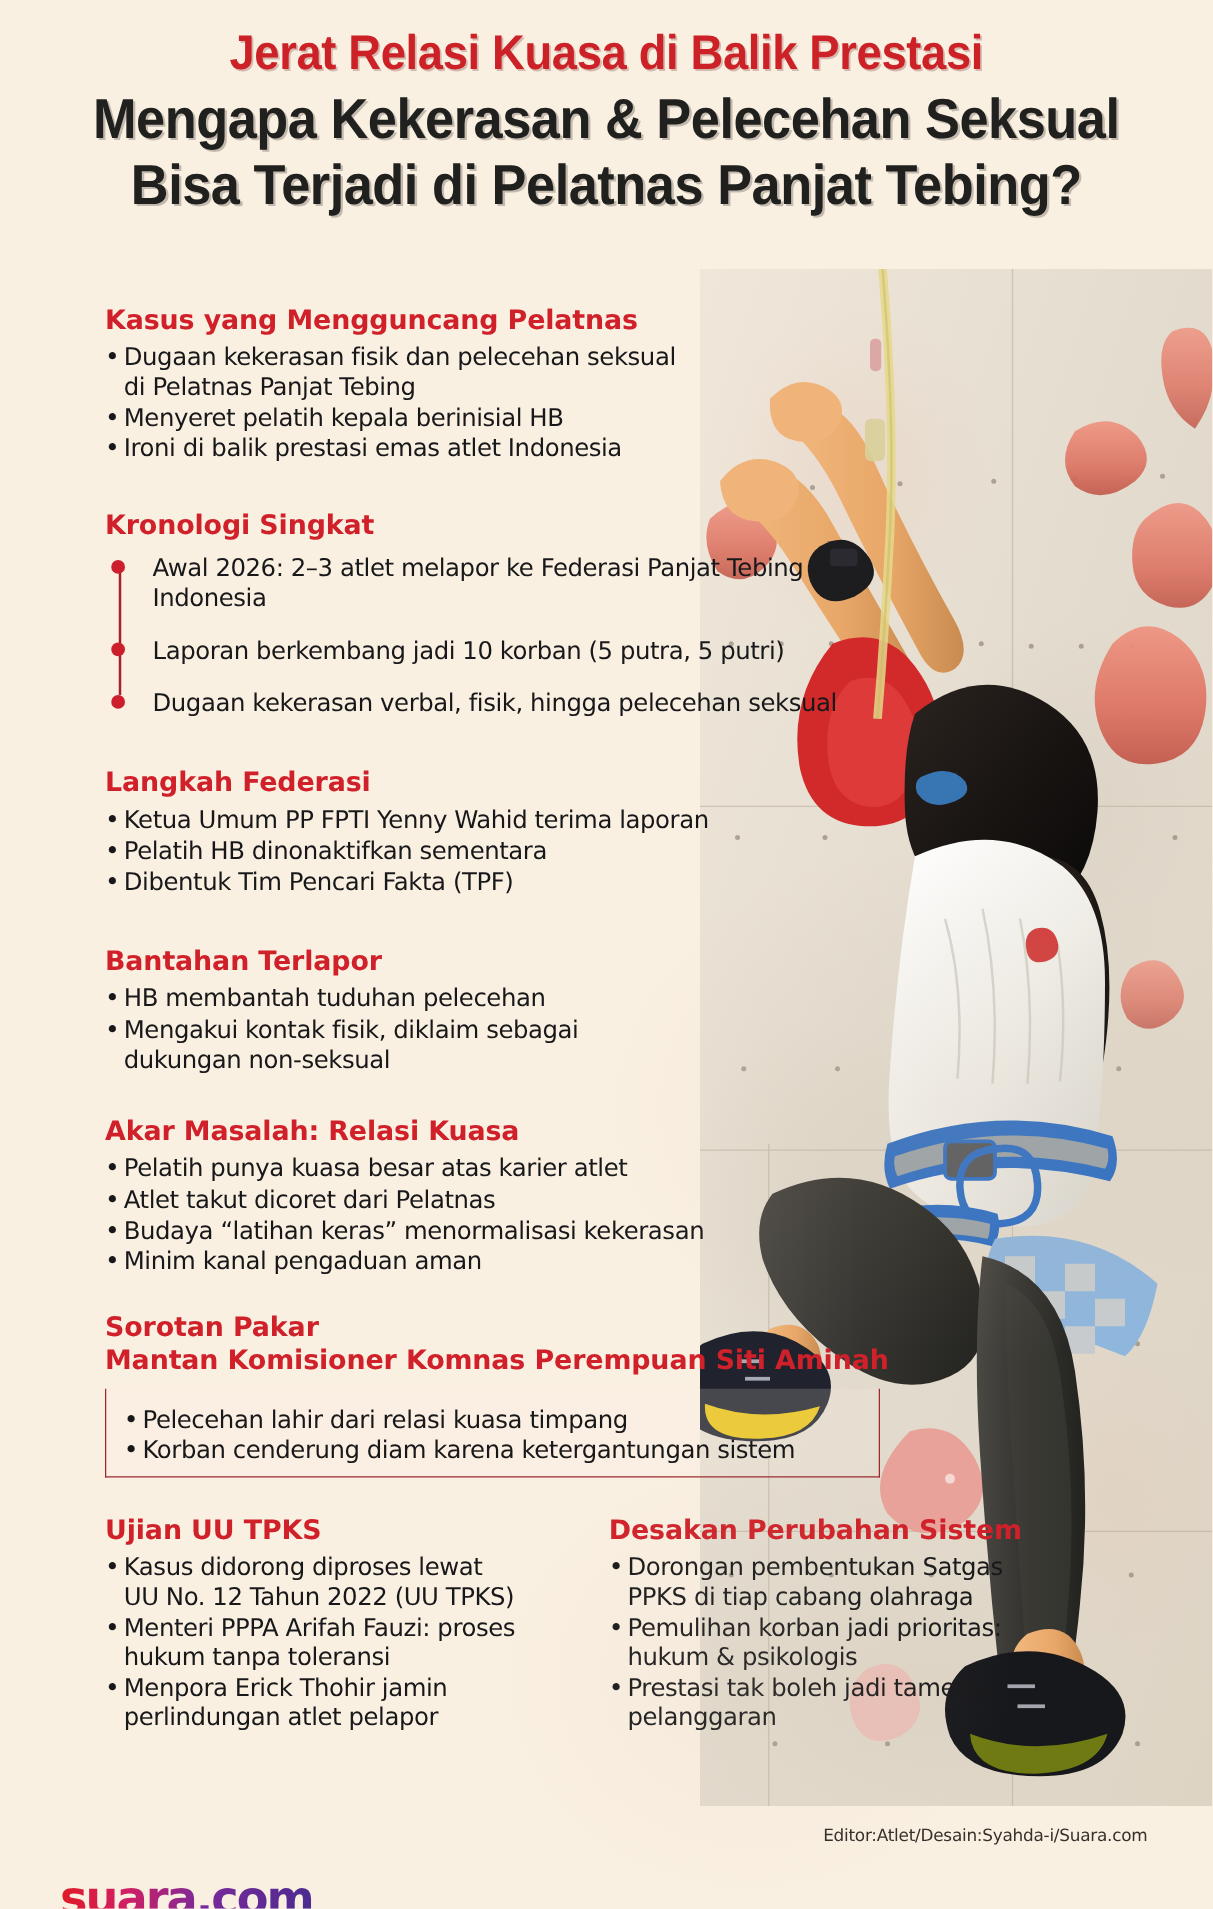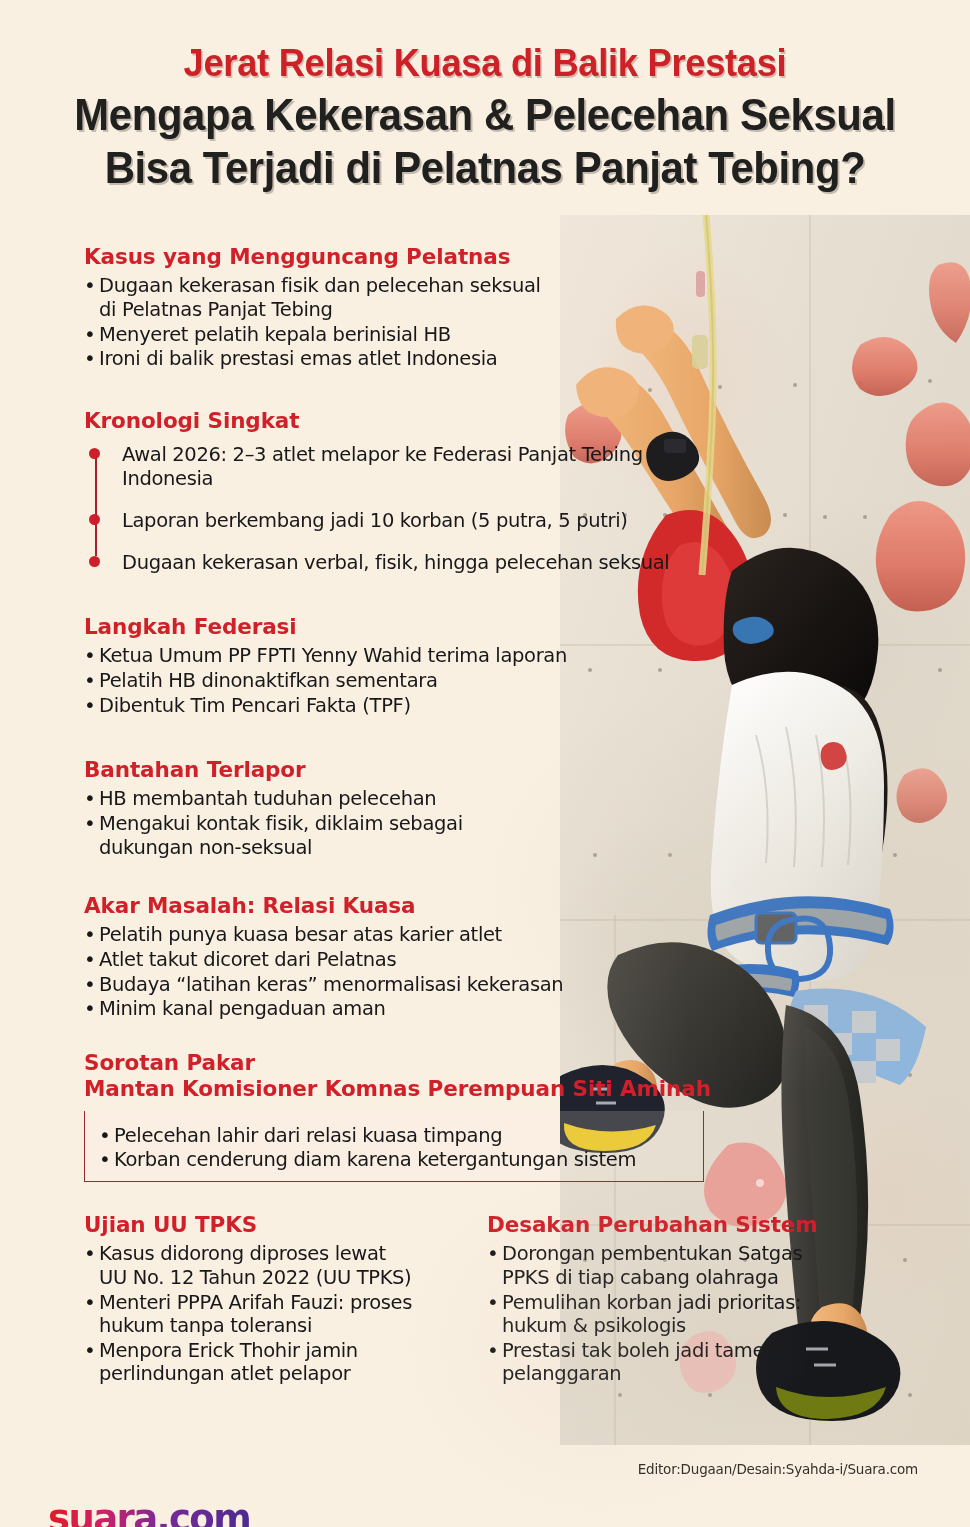--- a/index.html
+++ b/index.html
@@ -38,21 +38,21 @@
     position:absolute; inset:0; z-index:1; pointer-events:none;
     background:
       radial-gradient(ellipse 400px 300px at 78% 58%, rgba(198,180,158,.16), transparent 70%),
       radial-gradient(ellipse 300px 260px at 62% 88%, rgba(205,186,162,.13), transparent 70%);
   }
 
   
   .header {
     position: relative;
     z-index: 4;
-    padding-top: 42px;
+    padding-top: 22px;
     text-align: center;
   }
   .title-red {
     font-family: "Liberation Sans Narrow", "Liberation Sans", sans-serif;
     font-weight: bold;
     font-size: 39px;
     letter-spacing: -0.3px;
     color: #cc2127;
     transform: scaleX(0.93);
     text-shadow: 1.5px 1.5px 0 rgba(120,40,40,.28);
@@ -501,16 +501,16 @@
       </li>
       <li>
         <span>Prestasi tak boleh jadi tameng</span>
         <span class="l2">pelanggaran</span>
       </li>
     </ul>
   </div>
 
   <div class="footer">
     <div class="logo">suara.com</div>
-    <div class="credit">Editor:Dugaan/Desain:Syahda-i/Suara.com</div>
+    <div class="credit">Editor:Atlet/Desain:Syahda-i/Suara.com</div>
   </div>
 
 </div>
 
 </body></html>

